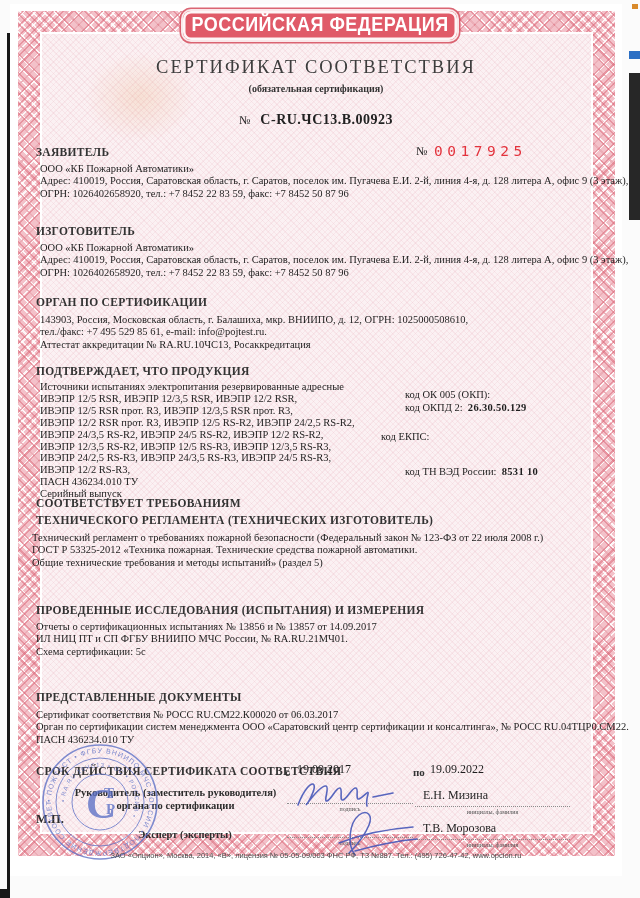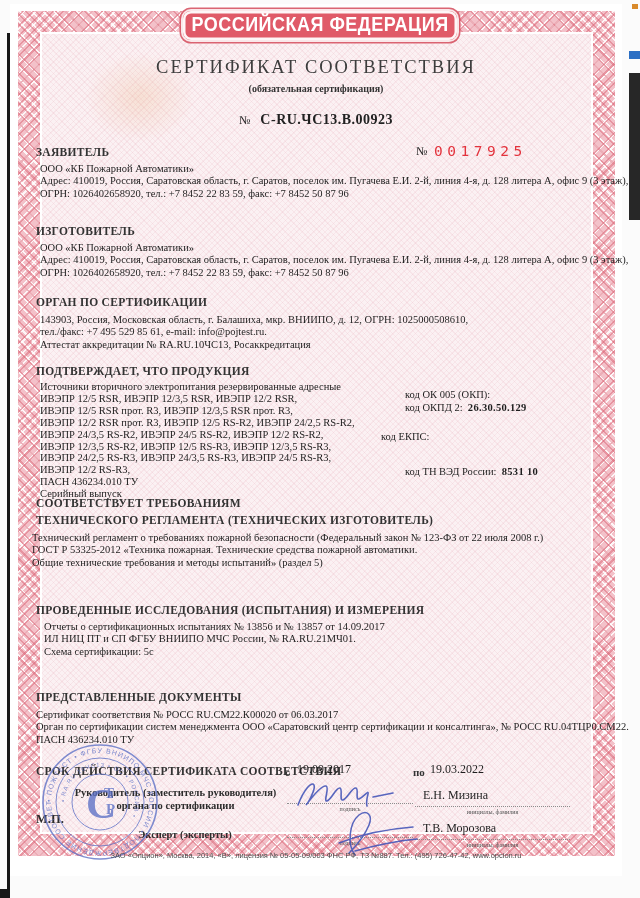--- a/index.html
+++ b/index.html
@@ -141,21 +141,21 @@
 
 <div class="h" style="left:36px;top:296px;">ОРГАН ПО СЕРТИФИКАЦИИ</div>
 <div class="t" style="left:40px;top:314px;width:560px;">
     <div>143903, Россия, Московская область, г. Балашиха, мкр. ВНИИПО, д. 12, ОГРН: 1025000508610,</div>
     <div>тел./факс: +7 495 529 85 61, e-mail: info@pojtest.ru.</div>
     <div>Аттестат аккредитации № RA.RU.10ЧС13, Росаккредитация</div>
   </div>
 
 <div class="h" style="left:36px;top:365px;">ПОДТВЕРЖДАЕТ, ЧТО ПРОДУКЦИЯ</div>
 <div class="t" style="left:40px;top:381px;width:365px;line-height:11.9px;">
-    <div>Источники вторичного электропитания резервированные адресные</div>
+    <div>Источники испытаниях электропитания резервированные адресные</div>
     <div>ИВЭПР 12/5 RSR, ИВЭПР 12/3,5 RSR, ИВЭПР 12/2 RSR,</div>
     <div>ИВЭПР 12/5 RSR прот. R3, ИВЭПР 12/3,5 RSR прот. R3,</div>
     <div>ИВЭПР 12/2 RSR прот. R3, ИВЭПР 12/5 RS-R2, ИВЭПР 24/2,5 RS-R2,</div>
     <div>ИВЭПР 24/3,5 RS-R2, ИВЭПР 24/5 RS-R2, ИВЭПР 12/2 RS-R2,</div>
     <div>ИВЭПР 12/3,5 RS-R2, ИВЭПР 12/5 RS-R3, ИВЭПР 12/3,5 RS-R3,</div>
     <div>ИВЭПР 24/2,5 RS-R3, ИВЭПР 24/3,5 RS-R3, ИВЭПР 24/5 RS-R3,</div>
     <div>ИВЭПР 12/2 RS-R3,</div>
     <div>ПАСН 436234.010 ТУ</div>
     <div>Серийный выпуск</div>
   </div>
@@ -174,38 +174,38 @@
 
 <div class="h" style="left:36px;top:497px;">СООТВЕТСТВУЕТ ТРЕБОВАНИЯМ</div>
 <div class="h" style="left:36px;top:514px;">ТЕХНИЧЕСКОГО РЕГЛАМЕНТА (ТЕХНИЧЕСКИХ ИЗГОТОВИТЕЛЬ)</div>
 <div class="t" style="left:32px;top:532px;width:565px;">
     <div>Технический регламент о требованиях пожарной безопасности (Федеральный закон № 123-ФЗ от 22 июля 2008 г.)</div>
     <div>ГОСТ Р 53325-2012 «Техника пожарная. Технические средства пожарной автоматики.</div>
     <div>Общие технические требования и методы испытаний» (раздел 5)</div>
   </div>
 
 <div class="h" style="left:36px;top:604px;">ПРОВЕДЕННЫЕ ИССЛЕДОВАНИЯ (ИСПЫТАНИЯ) И ИЗМЕРЕНИЯ</div>
-<div class="t" style="left:36px;top:621px;width:490px;padding-left:8px;">
+<div class="t" style="left:36px;top:621px;width:490px;">
     <div>Отчеты о сертификационных испытаниях № 13856 и № 13857 от 14.09.2017</div>
     <div>ИЛ НИЦ ПТ и СП ФГБУ ВНИИПО МЧС России, № RA.RU.21МЧ01.</div>
     <div>Схема сертификации: 5с</div>
   </div>
 
 <div class="h" style="left:36px;top:691px;">ПРЕДСТАВЛЕННЫЕ ДОКУМЕНТЫ</div>
 <div class="t" style="left:36px;top:709px;width:565px;">
     <div>Сертификат соответствия № РОСС RU.СМ22.К00020 от 06.03.2017</div>
     <div>Орган по сертификации систем менеджмента ООО «Саратовский центр сертификации и консалтинга», № РОСС RU.04ТЦР0.СМ22.</div>
     <div>ПАСН 436234.010 ТУ</div>
   </div>
 
 <div class="h" style="left:36px;top:765px;">СРОК ДЕЙСТВИЯ СЕРТИФИКАТА СООТВЕТСТВИЯ</div>
 <div class="datelbl" style="left:285px;top:766px;">с</div>
 <div class="date" style="left:297px;top:762px;">19.09.2017</div>
 <div class="datelbl" style="left:413px;top:766px;">по</div>
-<div class="date" style="left:430px;top:762px;">19.03.2022</div>
+<div class="date" style="left:430px;top:762px;">19.09.2022</div>
 
 <div class="sig-label" style="left:68px;top:787px;width:215px;">
   <div>Руководитель (заместитель руководителя)</div>
   <div>органа по сертификации</div>
 </div>
 <div class="mp">М.П.</div>
 <div class="sig-label" style="left:120px;top:829px;width:130px;">Эксперт (эксперты)</div>
 
 <div class="sigline" style="left:287px;top:803px;width:126px;"></div>
 <div class="caption" style="left:287px;top:806px;width:126px;">подпись</div>

